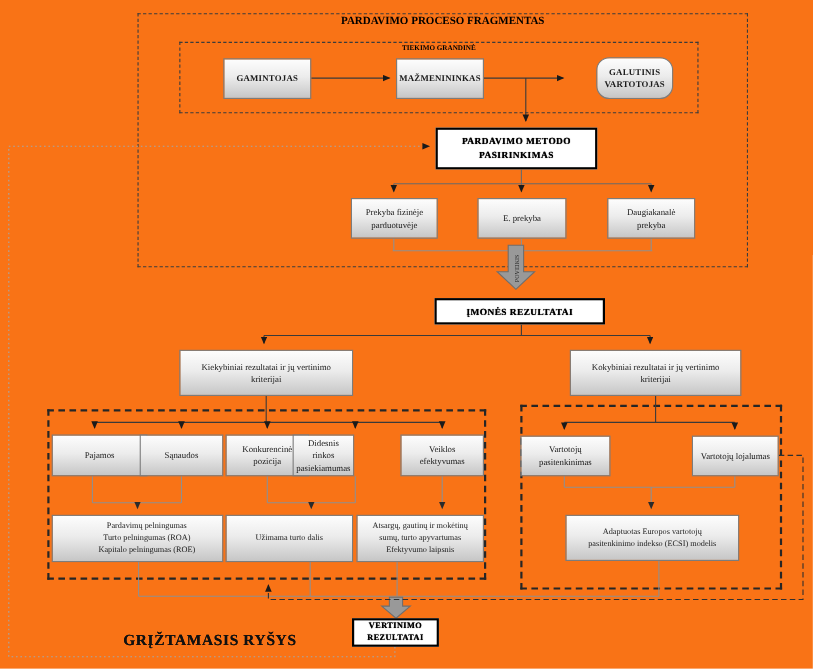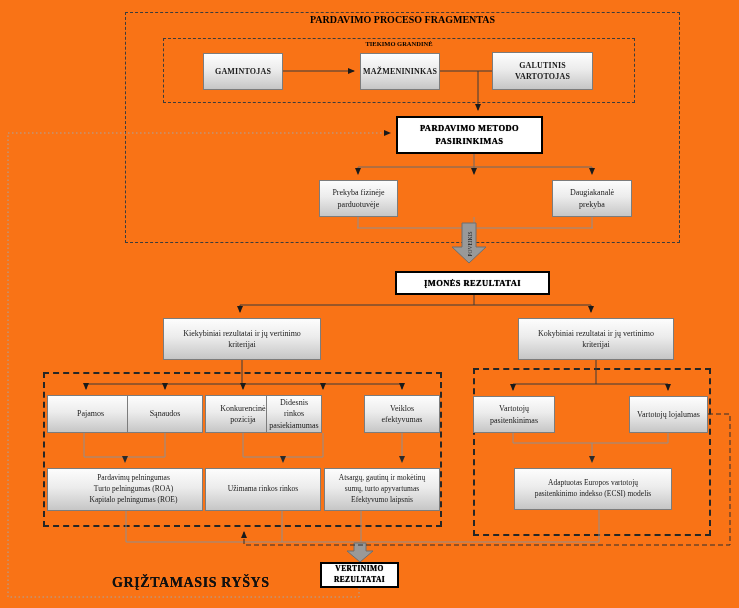--- a/index.html
+++ b/index.html
@@ -114,28 +114,29 @@
 
     <path d="M354,543 L366,543 L366,551 L373,551 L360,562 L347,551 L354,551 Z" fill="#999999" stroke="#6e6e6e" stroke-width="1"></path>
 
     <path d="M708,414 L730,414 L730,545 L244,545 L244,532" fill="none" stroke="#2f2f2f" stroke-dasharray="5,3" marker-end="url(#arr)"></path>
 
     <path d="M359,588 L359,597 L8,597 L8,133 L390,133" fill="none" stroke="#a6a6a6" stroke-dasharray="1.5,2.5" marker-end="url(#arr)"></path>
   </svg>
 
   <div class="gbox bold-label" style="left:203px;top:53px;width:80px;height:37px;">GAMINTOJAS</div>
   <div class="gbox bold-label" style="left:360px;top:53px;width:80px;height:37px;">MAŽMENININKAS</div>
-  <div class="gbox bold-label" style="left:492px;top:52px;width:101px;height:38px;">GALUTINIS
+  <div class="gbox bold-label" style="left:542px;top:52px;width:70px;height:38px;border-radius:12px;">GALUTINIS
 VARTOTOJAS</div>
 
   <div class="bbox" style="left:396px;top:116px;width:147px;height:38px;">PARDAVIMO METODO
 PASIRINKIMAS</div>
 
   <div class="gbox" style="left:319px;top:180px;width:79px;height:37px;">Prekyba fizinėje
 parduotuvėje</div>
+  <div class="gbox" style="left:434px;top:180px;width:81px;height:37px;">E. prekyba</div>
   <div class="gbox" style="left:552px;top:180px;width:80px;height:37px;">Daugiakanalė
 prekyba</div>
 
   <div class="bbox" style="left:395px;top:271px;width:155px;height:24px;">ĮMONĖS REZULTATAI</div>
 
   <div class="gbox" style="left:163px;top:318px;width:158px;height:42px;">Kiekybiniai rezultatai ir jų vertinimo
 kriterijai</div>
   <div class="gbox" style="left:518px;top:318px;width:156px;height:42px;">Kokybiniai rezultatai ir jų vertinimo
 kriterijai</div>
 
@@ -144,21 +145,21 @@
   <div class="gbox" style="left:205px;top:395px;width:76px;height:38px;">Konkurencinė
 pozicija</div>
   <div class="gbox" style="left:266px;top:395px;width:56px;height:38px;">Didesnis rinkos
 pasiekiamumas</div>
   <div class="gbox" style="left:364px;top:395px;width:76px;height:38px;">Veiklos
 efektyvumas</div>
 
   <div class="gbox small" style="left:47px;top:468px;width:156px;height:43px;padding-left:20px;">Pardavimų pelningumas
 Turto pelningumas (ROA)
 Kapitalo pelningumas (ROE)</div>
-  <div class="gbox small" style="left:205px;top:468px;width:116px;height:43px;">Užimama rinkos rinkos</div>
+  <div class="gbox small" style="left:205px;top:468px;width:116px;height:43px;">Užimama turto dalis</div>
   <div class="gbox small" style="left:324px;top:468px;width:116px;height:43px;">Atsargų, gautinų ir mokėtinų
 sumų, turto apyvartumas
 Efektyvumo laipsnis</div>
 
   <div class="gbox" style="left:473px;top:396px;width:82px;height:37px;">Vartotojų
 pasitenkinimas</div>
   <div class="gbox" style="left:629px;top:396px;width:79px;height:37px;">Vartotojų lojalumas</div>
   <div class="gbox small" style="left:514px;top:468px;width:158px;height:42px;">Adaptuotas Europos vartotojų
 pasitenkinimo indekso (ECSI) modelis</div>
 

